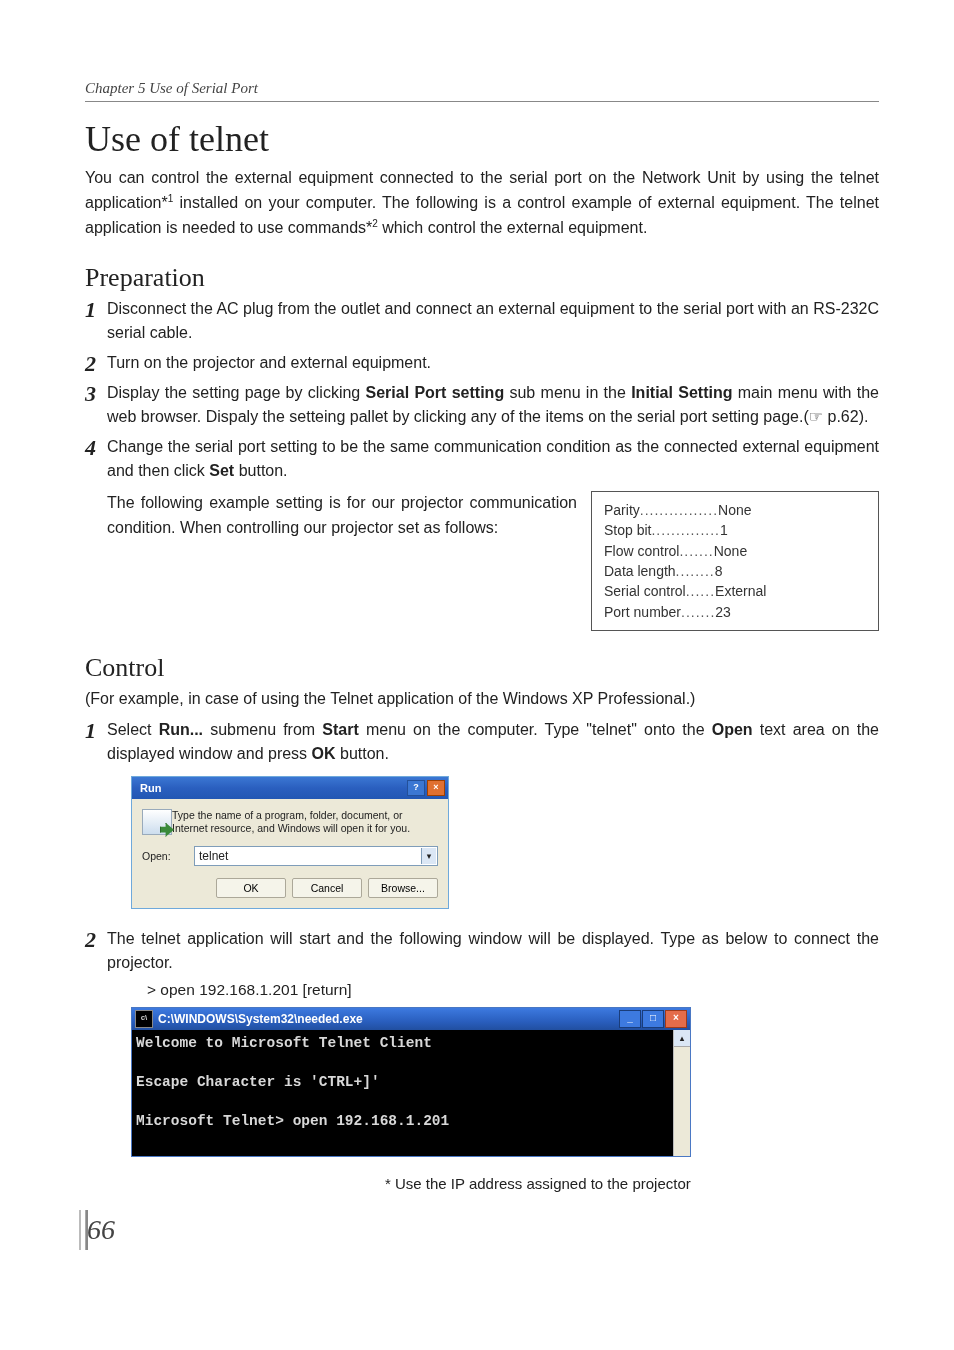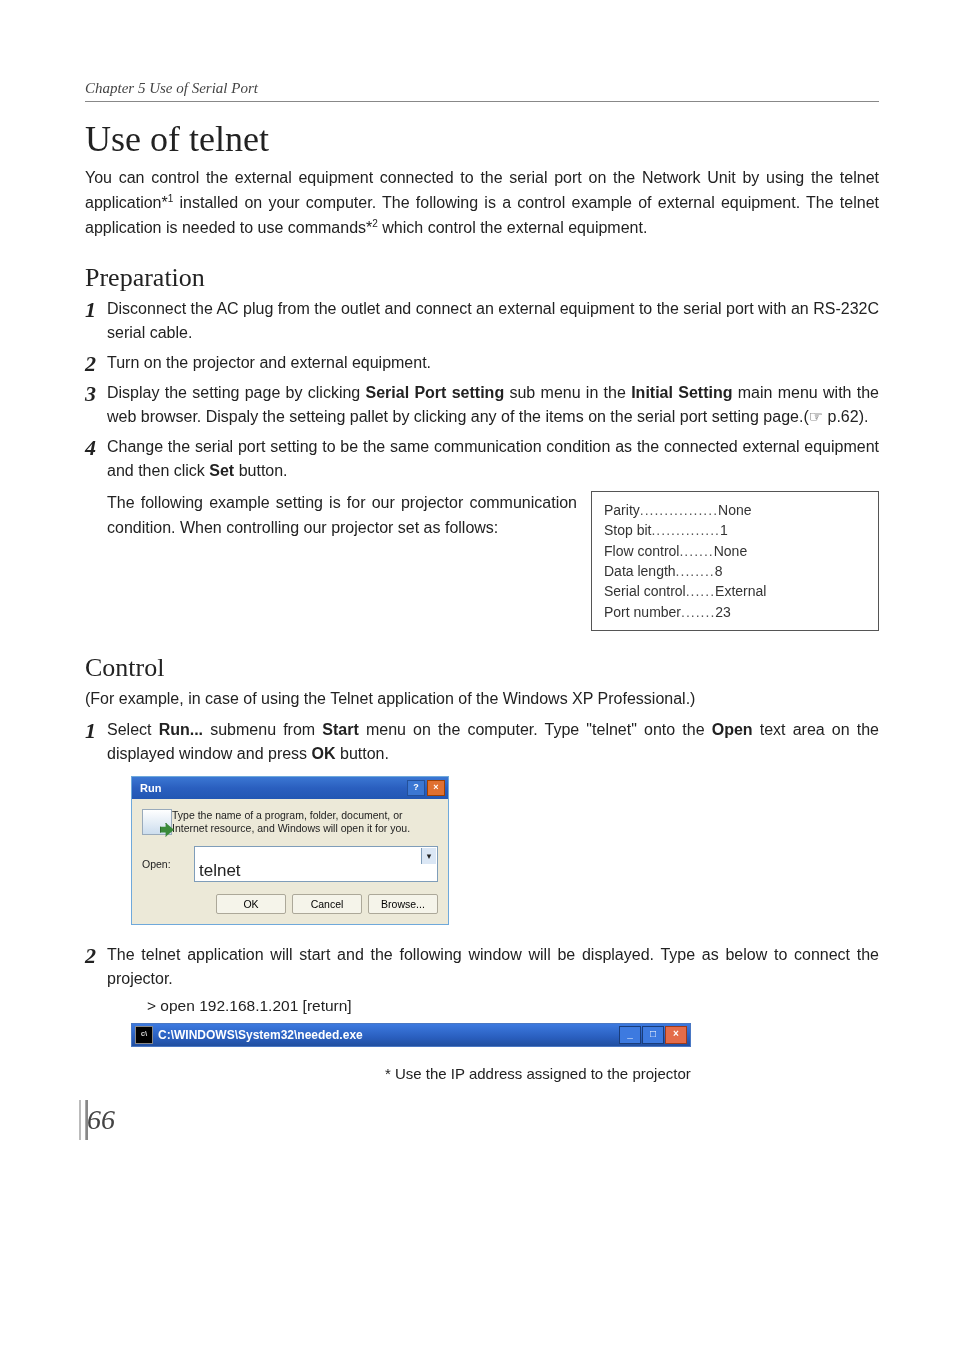--- a/index.html
+++ b/index.html
@@ -140,22 +140,22 @@
   .run-icon:after{
     content:""; position:absolute; right:-3px; bottom:-3px;
     width:12px; height:12px; background:#3a8a3a; border:1px solid #2a6a2a;
     clip-path: polygon(40% 0,100% 50%,40% 100%,40% 70%,0 70%,0 30%,40% 30%);
   }
   .run-desc { flex:1; font-size:10.5px; color:#222; line-height:1.3; }
   .run-open-row { display:flex; align-items:center; gap:18px; margin-top:10px; }
   .run-open-row label { width:34px; }
   .run-combo {
     flex:1; height:18px; border:1px solid #7f9db9; background:#fff;
-    display:flex; align-items:flex-end; padding:16px 16px 0 4px; position:relative;
-    font-size:17px;
+    display:flex; align-items:center; padding:0 16px 0 4px; position:relative;
+    font-size:12px;
   }
   .run-combo:after{
     content:"▾"; position:absolute; right:1px; top:1px; width:14px; height:16px;
     background:#dbe7f5; text-align:center; font-size:9px; line-height:16px;
     border-left:1px solid #7f9db9;
   }
   .run-buttons{ display:flex; justify-content:flex-end; gap:6px; margin-top:12px; }
   .run-buttons button{
     width:70px; height:20px; font-size:10.5px;
     background:#f5f4ea; border:1px solid #aca899; border-radius:2px;
@@ -320,18 +320,26 @@
   <div class="cmd-window">
     <div class="cmd-titlebar">
       <span class="cmd-ico">c\</span>
       <span>C:\WINDOWS\System32\needed.exe</span>
       <div class="cmd-btns">
         <span>_</span>
         <span>□</span>
         <span class="cx">×</span>
       </div>
     </div>
+    <div class="cmd-content">
+      <div class="cmd-black">Welcome to Microsoft Telnet Client
+
+Escape Character is 'CTRL+]'
+
+Microsoft Telnet&gt; open 192.168.1.201</div>
+      <div class="cmd-scroll"></div>
+    </div>
   </div>
 
   <div class="footnote">* Use the IP address assigned to the projector</div>
 
   <div class="page-number">66</div>
 </div>
 
 </body></html>

